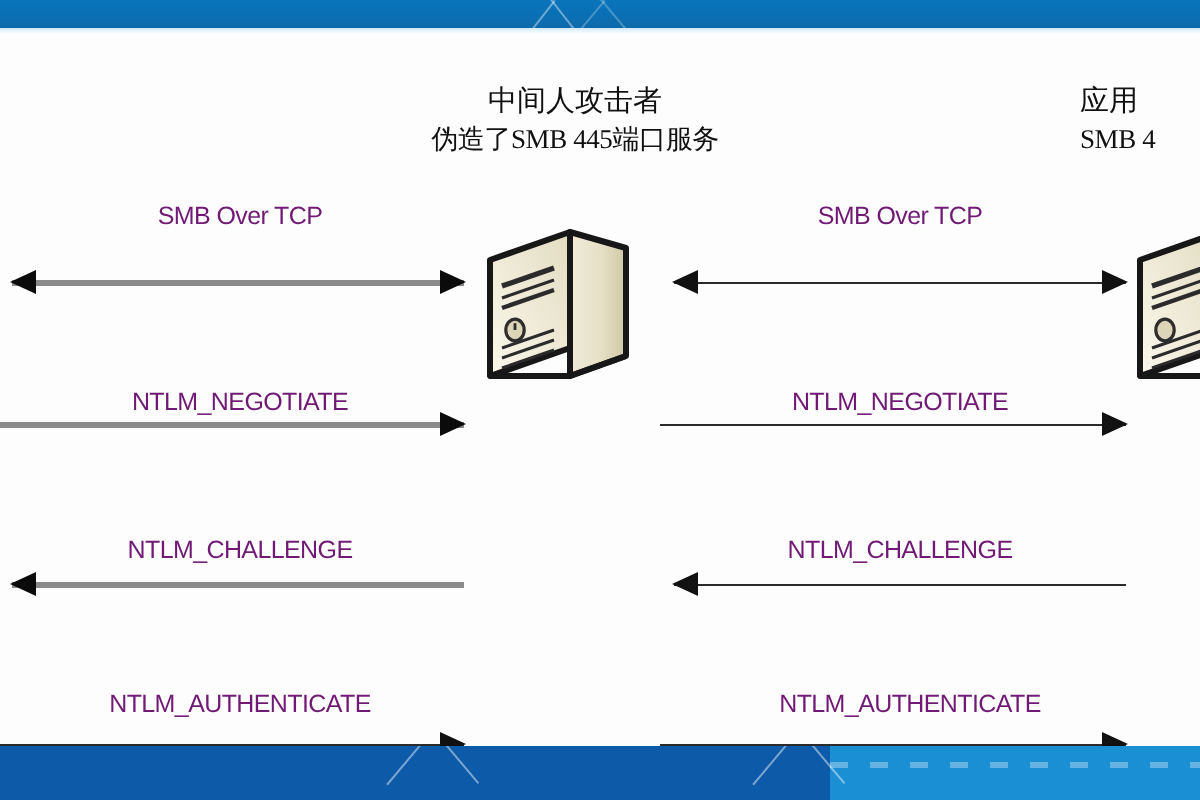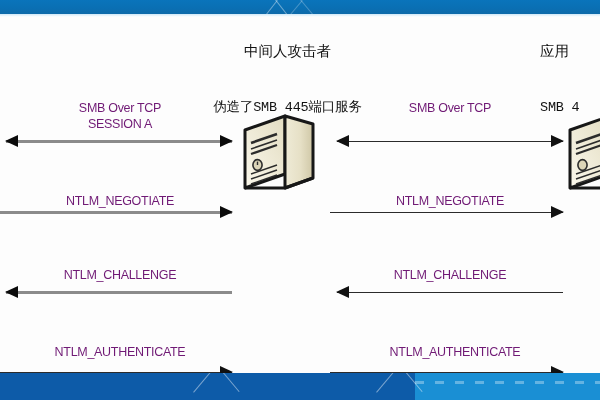--- a/index.html
+++ b/index.html
@@ -63,21 +63,21 @@
   
   .node-caption {
     position: absolute;
     text-align: center;
     font-family: "Liberation Serif", serif;
     color: #111111;
     line-height: 1.28;
     white-space: nowrap;
   }
   .node-caption .l1 { font-size: 14.5px; }
-  .node-caption .l2 { font-size: 13.5px; font-family: Liberation Mono, monospace; letter-spacing: -.2px; margin-top: 38px; }
+  .node-caption .l2 { font-size: 13.5px; font-family: Liberation Serif, serif; letter-spacing: -.2px; }
   .cap-mitm { left: 175px; top: 42px; width: 225px; text-align: center; }
   .cap-app  { left: 540px; top: 42px; width: 120px; text-align: left; }
   .cap-app .l1, .cap-app .l2 { display: block; }
 
   .msg-label {
     position: absolute;
     font-family: Liberation Sans, sans-serif;
     font-size: 12.5px;
     color: #701a75;
     letter-spacing: -.3px;
@@ -178,21 +178,20 @@
       <path d="M14,46 L40,37" stroke="#2b2b2b" stroke-width="2.2" fill="none"></path>
       <ellipse cx="20.5" cy="57" rx="4.6" ry="5.4" fill="#dcd5b8" stroke="#2d2d2d" stroke-width="1.6"></ellipse>
       <path d="M14,66 L40,57" stroke="#2b2b2b" stroke-width="1.5" fill="none"></path>
       <path d="M14,71 L40,62" stroke="#2b2b2b" stroke-width="1.5" fill="none"></path>
       <path d="M14,76 L40,67" stroke="#2b2b2b" stroke-width="1.5" fill="none"></path>
     </svg>
   </div>
 
   <div class="msg-label" style="left:5px; top:100px; width:230px;">
     <span>SMB Over TCP</span>
-    <span class="l2">SESSION A</span>
   </div>
   <div class="arrow gray" style="left:6px; top:135px; width:226px;">
     <div class="shaft"></div>
     <div class="head head-l"></div>
     <div class="head head-r"></div>
   </div>
 
   <div class="msg-label" style="left:5px; top:193px; width:230px;">
     <span>NTLM_NEGOTIATE</span>
   </div>

